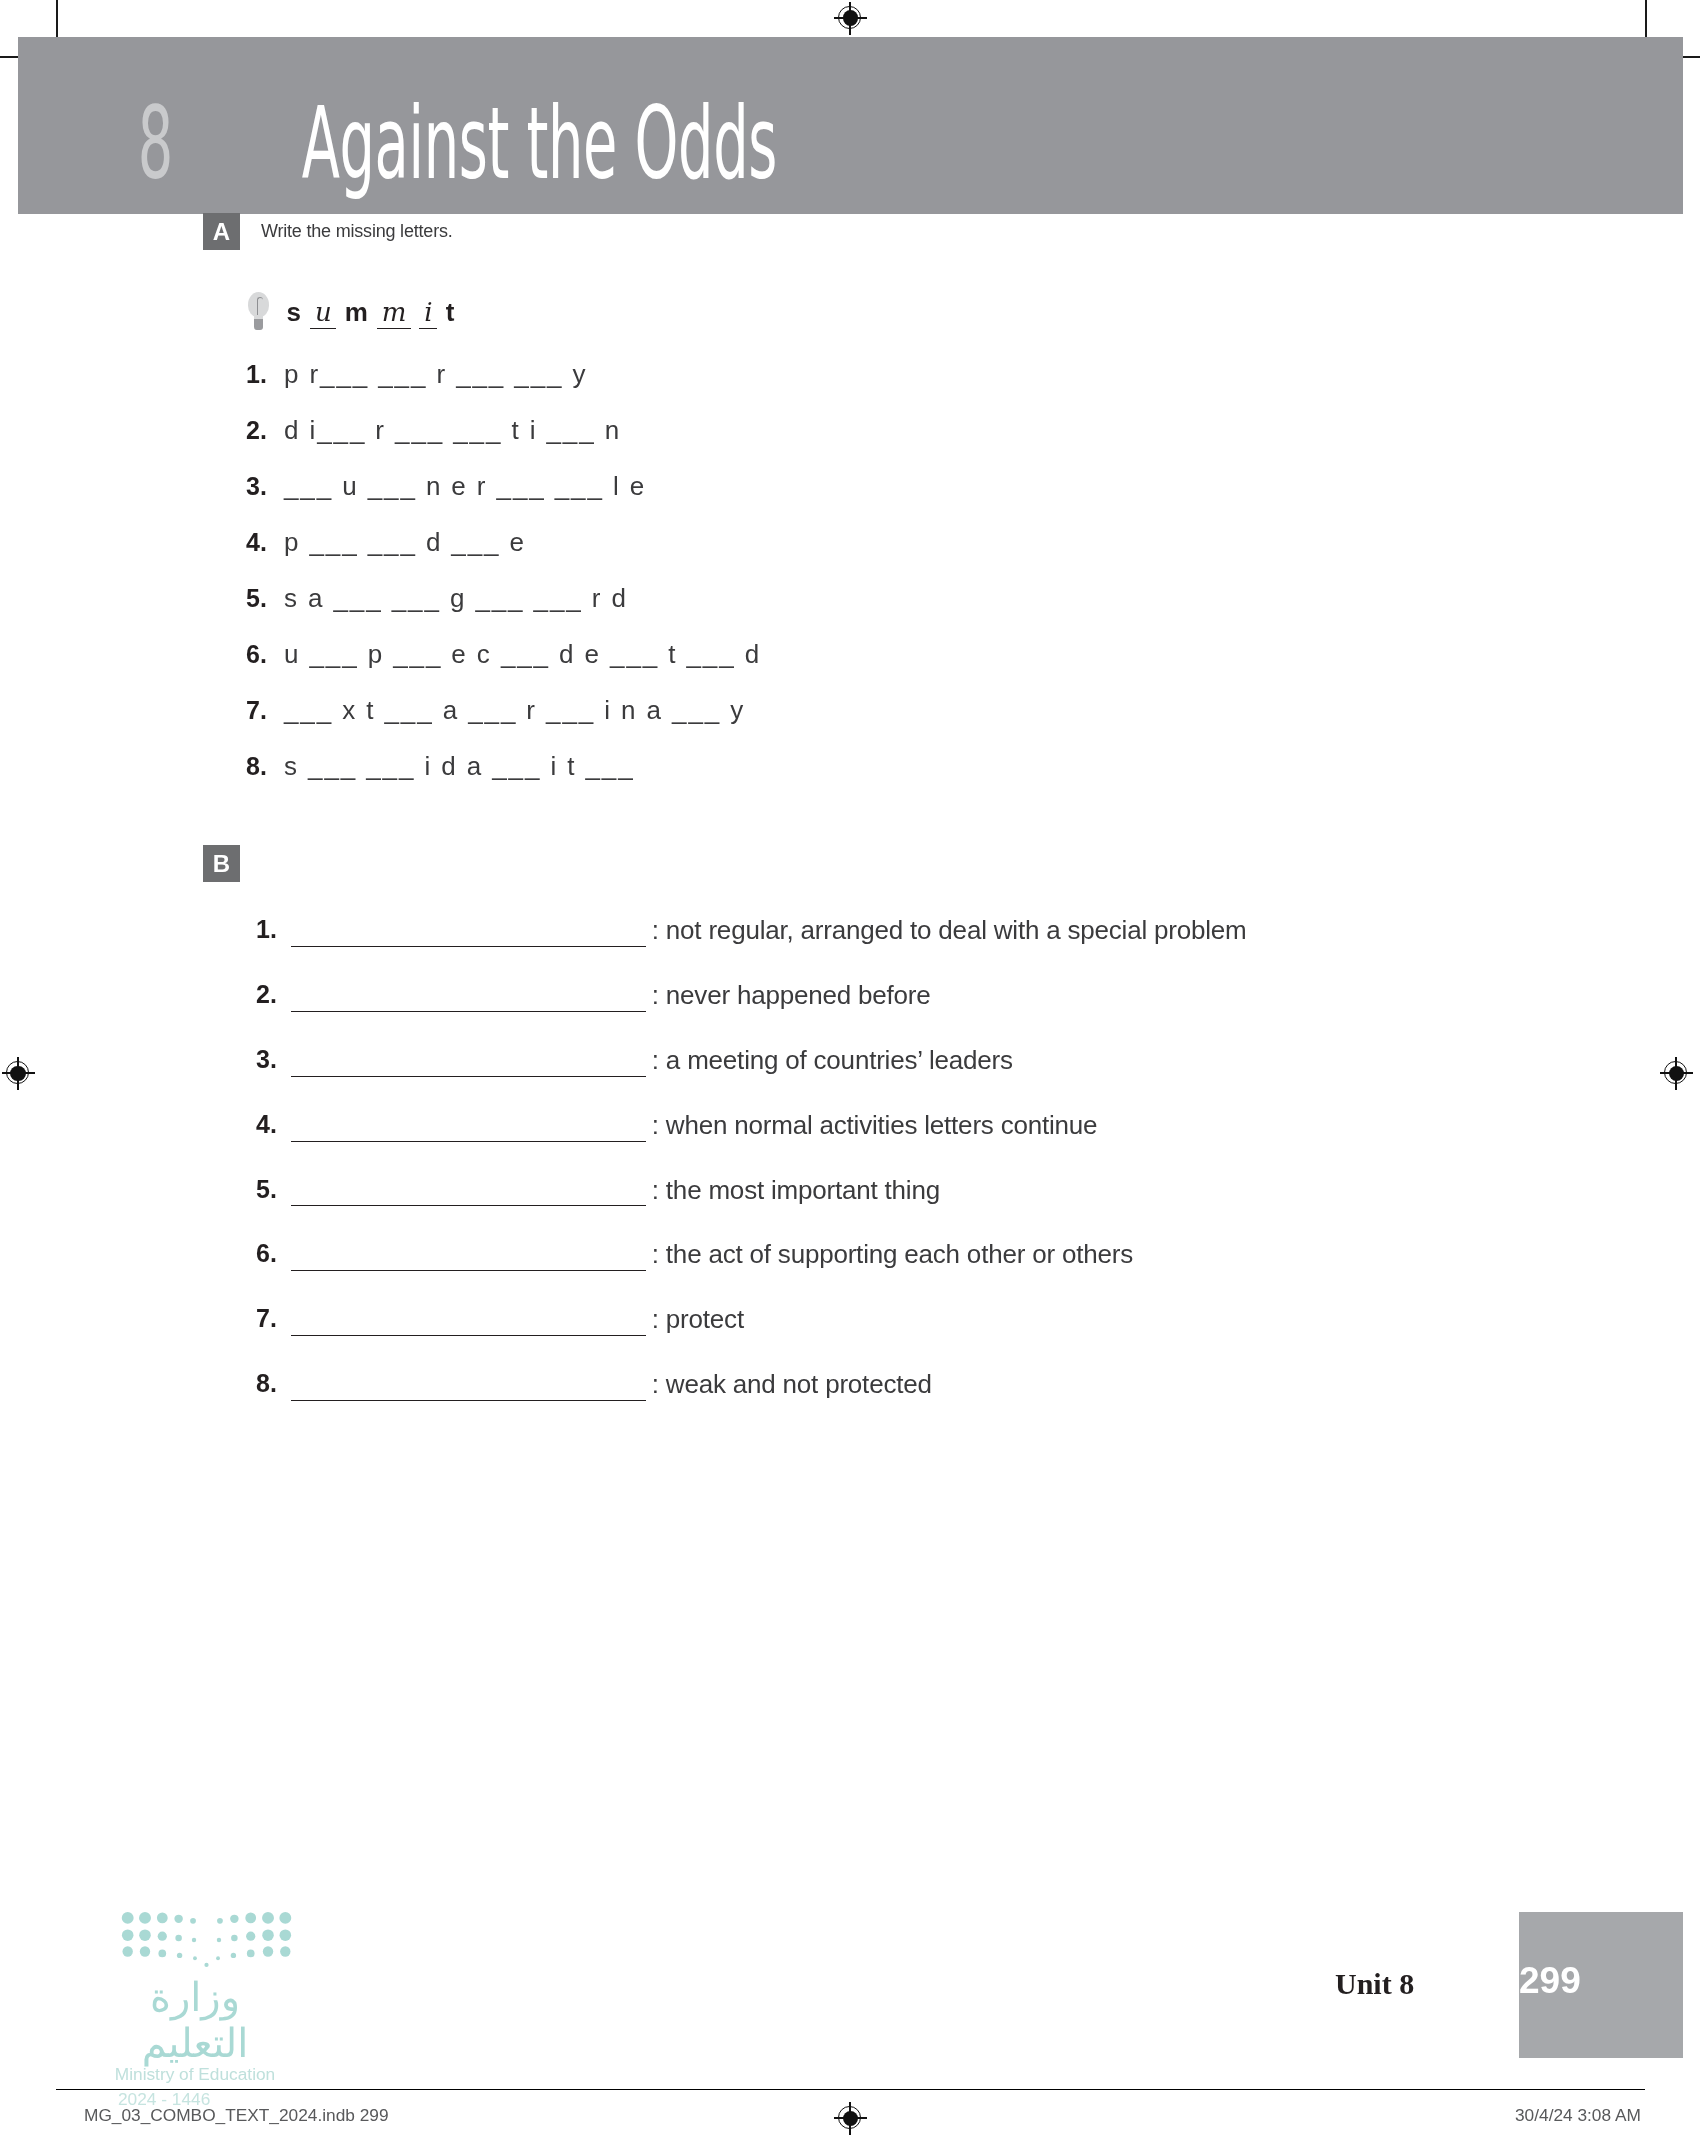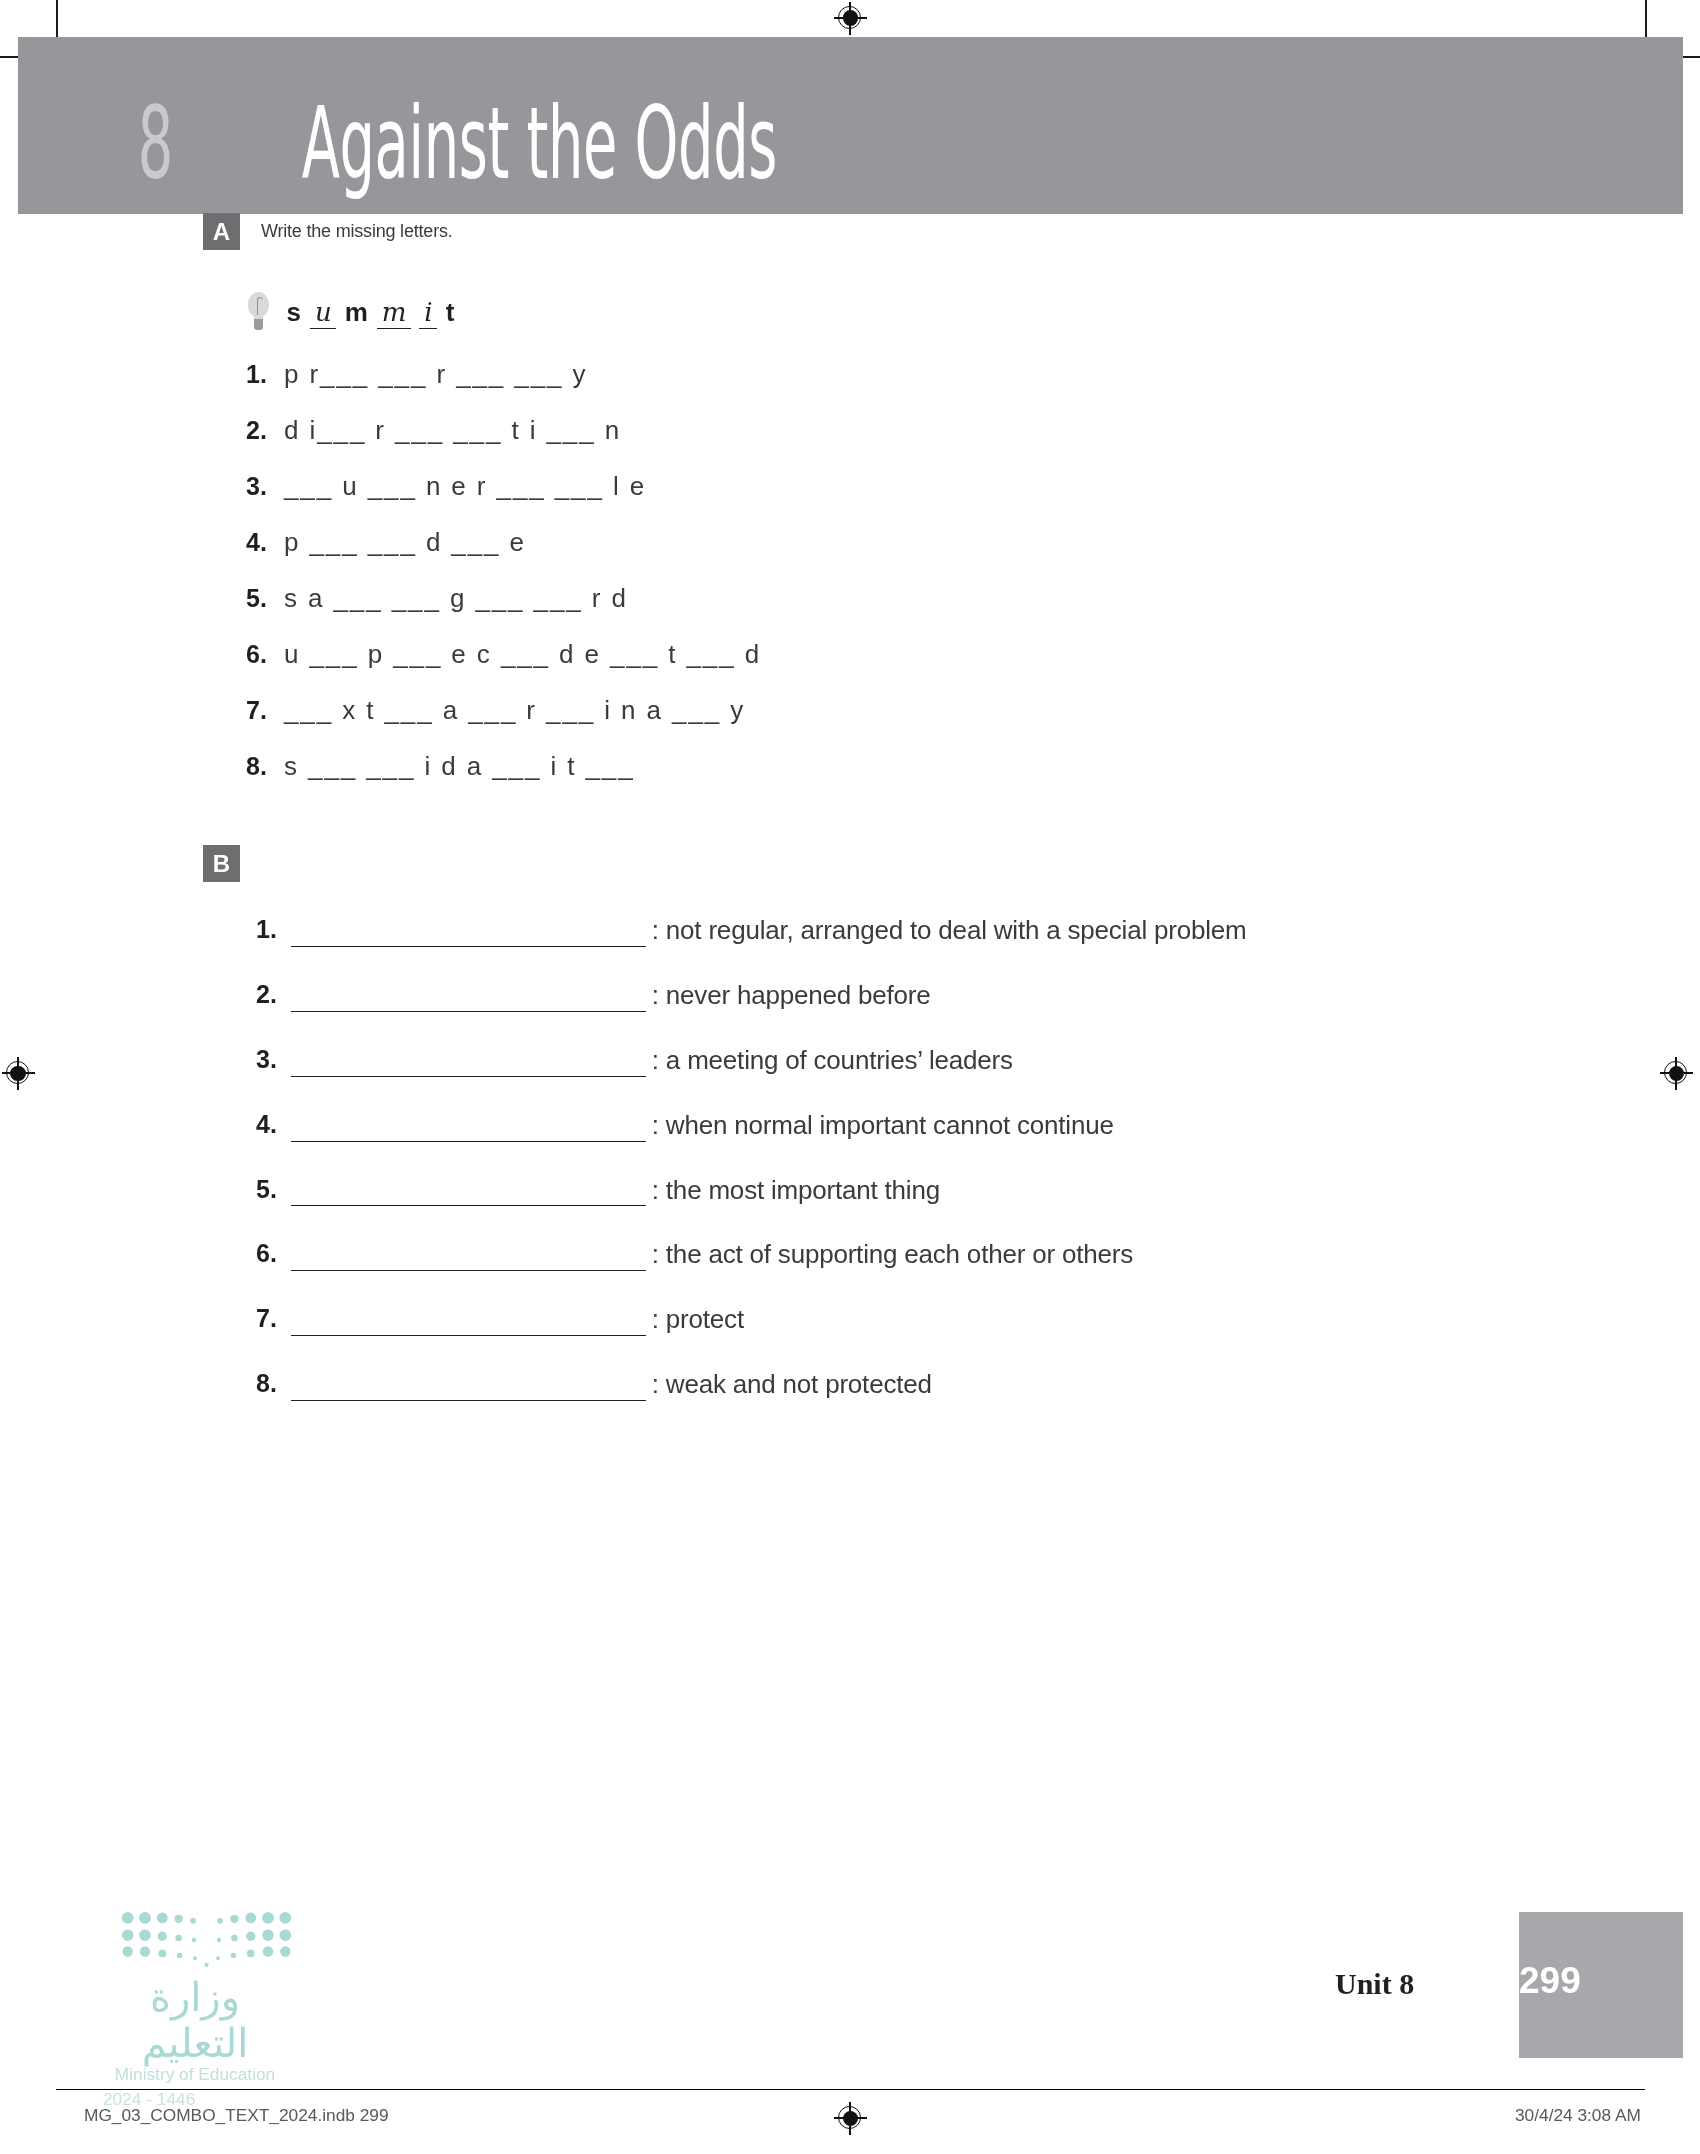--- a/index.html
+++ b/index.html
@@ -315,21 +315,21 @@
     margin-top: -1.9px;
     font-family: "Liberation Sans", sans-serif;
   }
   #moe-years {
     display: block;
     font-size: 17.3px;
     color: #c6e4e0;
     text-align: left;
     width: 192px;
     margin-top: 3.8px;
-    margin-left: 4px;
+    margin-left: 19px;
     font-family: "Liberation Sans", sans-serif;
   }
 
   #page-tab {
     position: absolute;
     left: 1519px;
     top: 1912px;
     width: 164px;
     height: 146px;
     background: #a6a8ab;
@@ -485,21 +485,21 @@
         <span class="b-def">: never happened before</span>
       </div>
       <div class="b-row">
         <span class="b-num">3.</span>
         <span class="b-blank"></span>
         <span class="b-def">: a meeting of countries’ leaders</span>
       </div>
       <div class="b-row">
         <span class="b-num">4.</span>
         <span class="b-blank"></span>
-        <span class="b-def">: when normal important cannot continue</span>
+        <span class="b-def">: when normal activities letters continue</span>
       </div>
       <div class="b-row">
         <span class="b-num">5.</span>
         <span class="b-blank"></span>
         <span class="b-def">: the most important thing</span>
       </div>
       <div class="b-row">
         <span class="b-num">6.</span>
         <span class="b-blank"></span>
         <span class="b-def">: the act of supporting each other or others</span>

